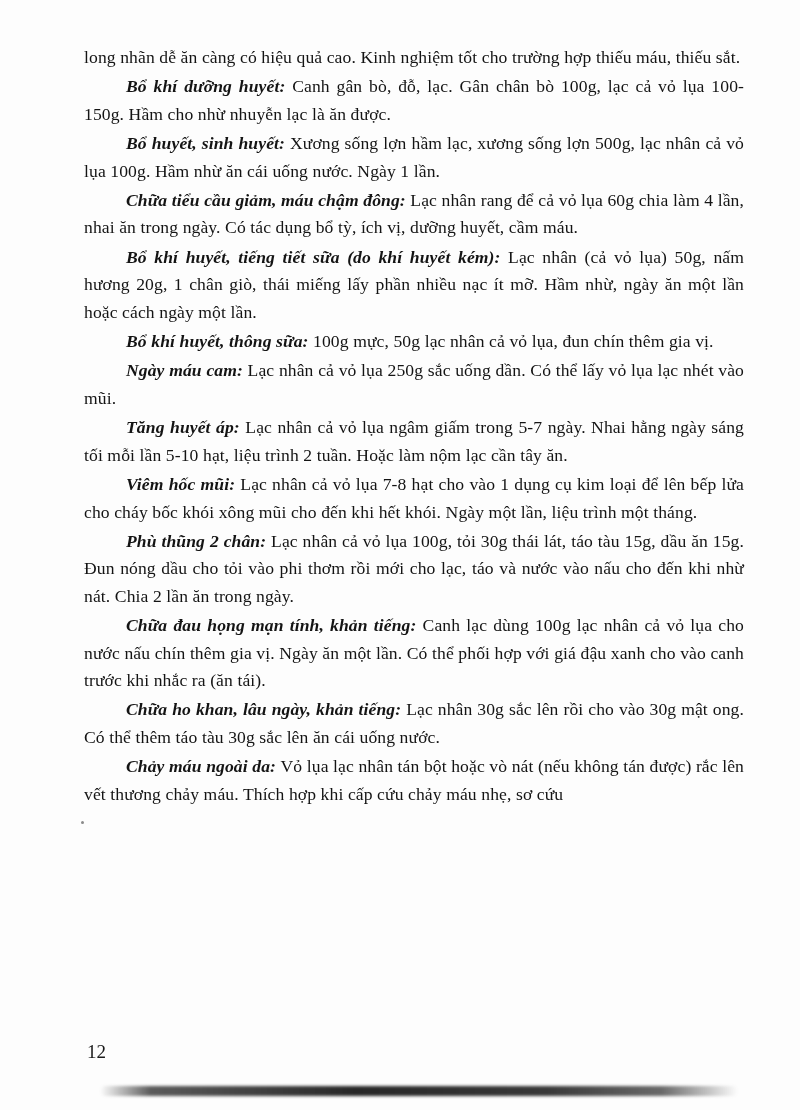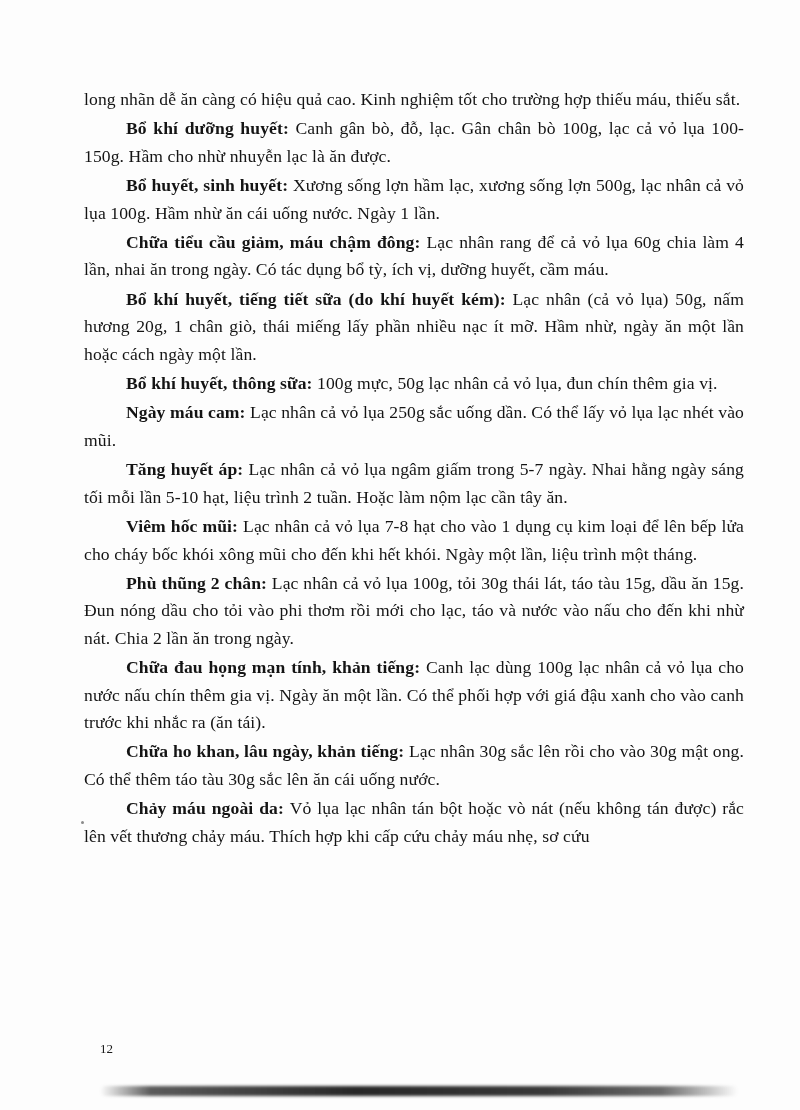--- a/index.html
+++ b/index.html
@@ -22,36 +22,36 @@
   .content {
     position: absolute;
     left: 84px;
     top: 44px;
     width: 660px;
     font-size: 17.6px;
     line-height: 27.4px;
     text-align: justify;
     color: #141414;
     letter-spacing: 0.1px;
-    margin-top: 42px;
   }
   .content p {
     margin: 0 0 2px 0;
   }
   .content p.indent {
     text-indent: 42px;
   }
   .head {
     font-weight: bold;
+    font-style: italic;
   }
   .page-number {
     position: absolute;
-    left: 100px;
+    left: 87px;
     top: 1041px;
-    font-size: 13px;
+    font-size: 19px;
     color: #1a1a1a;
   }
   .speck {
     position: absolute;
     left: 81px;
     top: 821px;
     width: 3px;
     height: 3px;
     border-radius: 50%;
     background: #8a8a8a;

